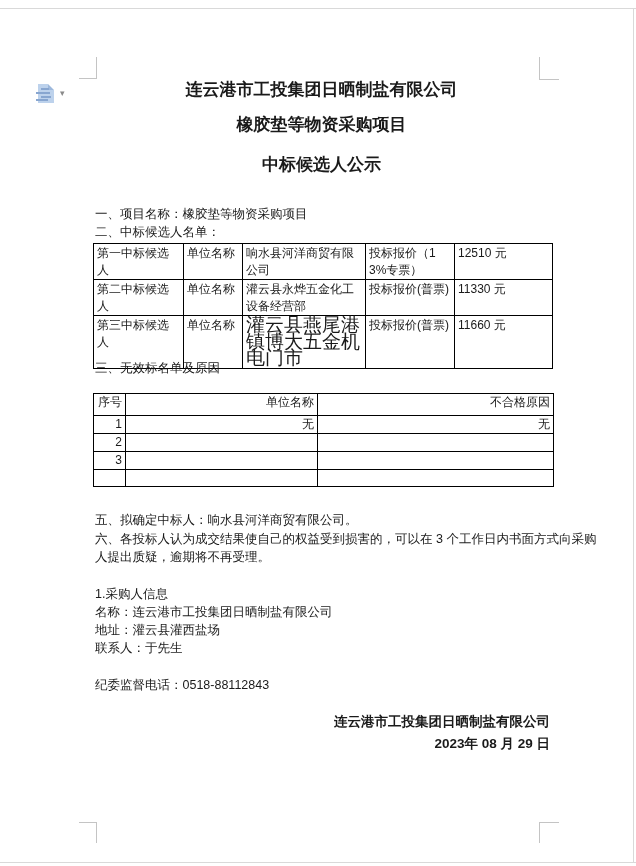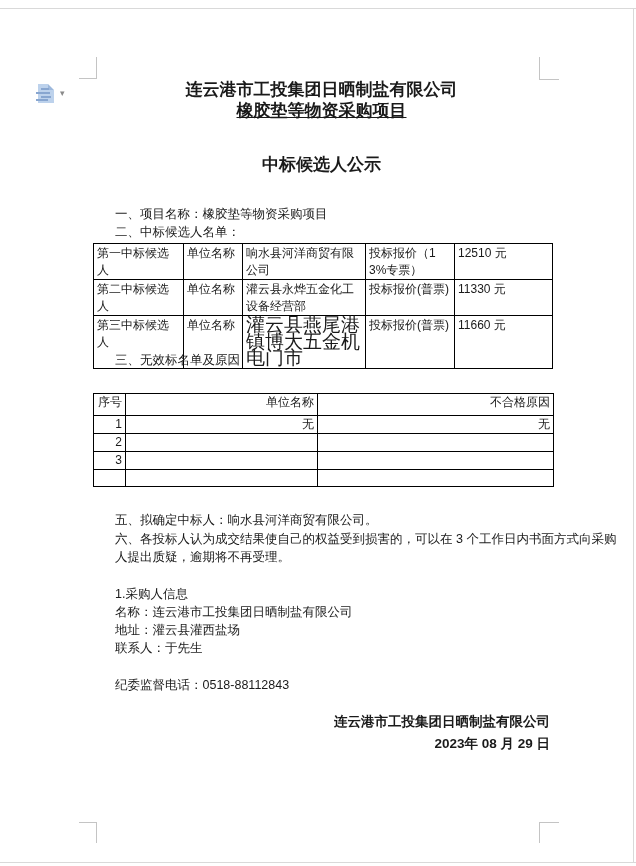--- a/index.html
+++ b/index.html
@@ -32,25 +32,25 @@
   .ps1 { left: 3px;  top: 4px;  width: 8px; }
   .ps2 { left: -2px; top: 8px;  width: 14px; }
   .ps3 { left: 3px;  top: 12px; width: 10px; }
   .ps4 { left: -2px; top: 15px; width: 12px; }
   .paste-arrow { position: absolute; left: 22px; top: 3px; font-size: 9px; color: #8a8a8a; line-height: 12px; }
 
   
   .title { position: absolute; left: 93px; width: 457px; text-align: center;
     font-weight: bold; font-size: 17px; line-height: 21px; white-space: nowrap; }
   .t1 { top: 79px; }
-  .t2 { top: 100px; text-decoration: underline; }
+  .t2 { top: 114px; }
   .t3 { top: 154px; }
 
   
-  .line { position: absolute; left: 95px; font-size: 12.5px; line-height: 16px; white-space: nowrap; margin-left: 20px; }
+  .line { position: absolute; left: 95px; font-size: 12.5px; line-height: 16px; white-space: nowrap; }
 
   
   table { position: absolute; border-collapse: collapse; table-layout: fixed; }
   td, th { border: 1px solid #000000; vertical-align: top; padding: 1px 3px;
     font-size: 12px; line-height: 16.5px; font-weight: normal; text-align: left; word-break: break-all; }
   .tbl-candidates { left: 93px; top: 243px; width: 459px; padding-left: 16px; }
   .tbl-invalid    { left: 93px; top: 393px; width: 460px; }
   .tbl-invalid td, .tbl-invalid th { line-height: 15px; text-align: right; }
 
   
@@ -116,21 +116,21 @@
     <tr style="height:34px">
       <td>第三中标候选人</td>
       <td>单位名称</td>
       <td style="font-size:19px">灌云县燕尾港镇博大五金机电门市</td>
       <td>投标报价(普票)</td>
       <td>11660 元</td>
     </tr>
   </tbody>
     </table>
 
-  <div class="line" style="top:352px">三、无效标名单及原因</div>
+  <div class="line" style="top:360px">三、无效标名单及原因</div>
 
   <table class="tbl-invalid">
     <colgroup>
       <col style="width:32px">
         <col style="width:192px">
         <col style="width:236px">
     </colgroup>
     <tbody>
         <tr style="height:22px">
       <th>序号</th>

